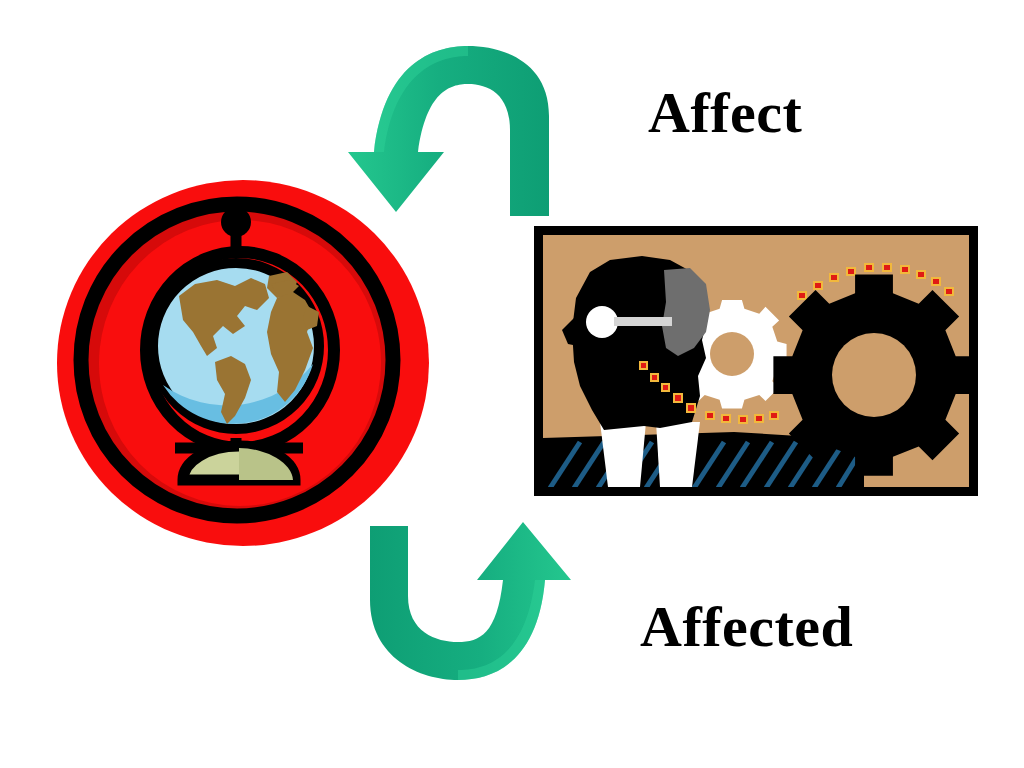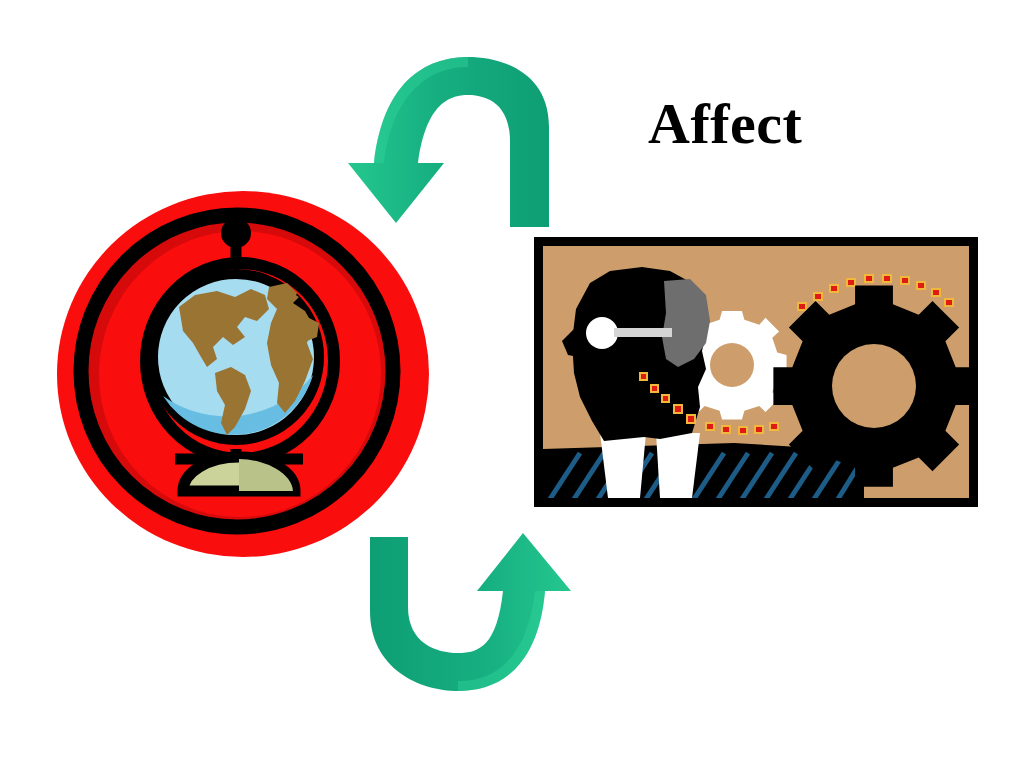--- a/index.html
+++ b/index.html
@@ -11,21 +11,21 @@
   body {
     width: 1024px;
     height: 768px;
     position: relative;
     overflow: hidden;
     font-family: "Liberation Serif", serif;
   }
 
   #stage {
     position: absolute;
-    left: 0; top: 11px;
+    left: 0; top: 0;
     width: 1024px;
     height: 624px;
     background: #ffffff;
   }
 
   
   .label {
     position: absolute;
     font-family: "Liberation Serif", serif;
     font-weight: bold;
@@ -243,14 +243,15 @@
                  L 163 540
                  C 157 594 140 602 118 602
                  C 96 602 68 592 68 556
                  L 68 486 Z" fill="url(#gBot)"></path>
         <path d="M 118 640 C 156 640 198 620 205 540 L 195 540 C 186 614 150 630 118 630 Z" fill="#2ED39A" opacity="0.45"></path>
       </g>
     </svg>
   </div>
 
   <div class="label" id="label-affect">Affect</div>
+  <div class="label" id="label-affected">Affected</div>
 
 </div>
 
 </body></html>

